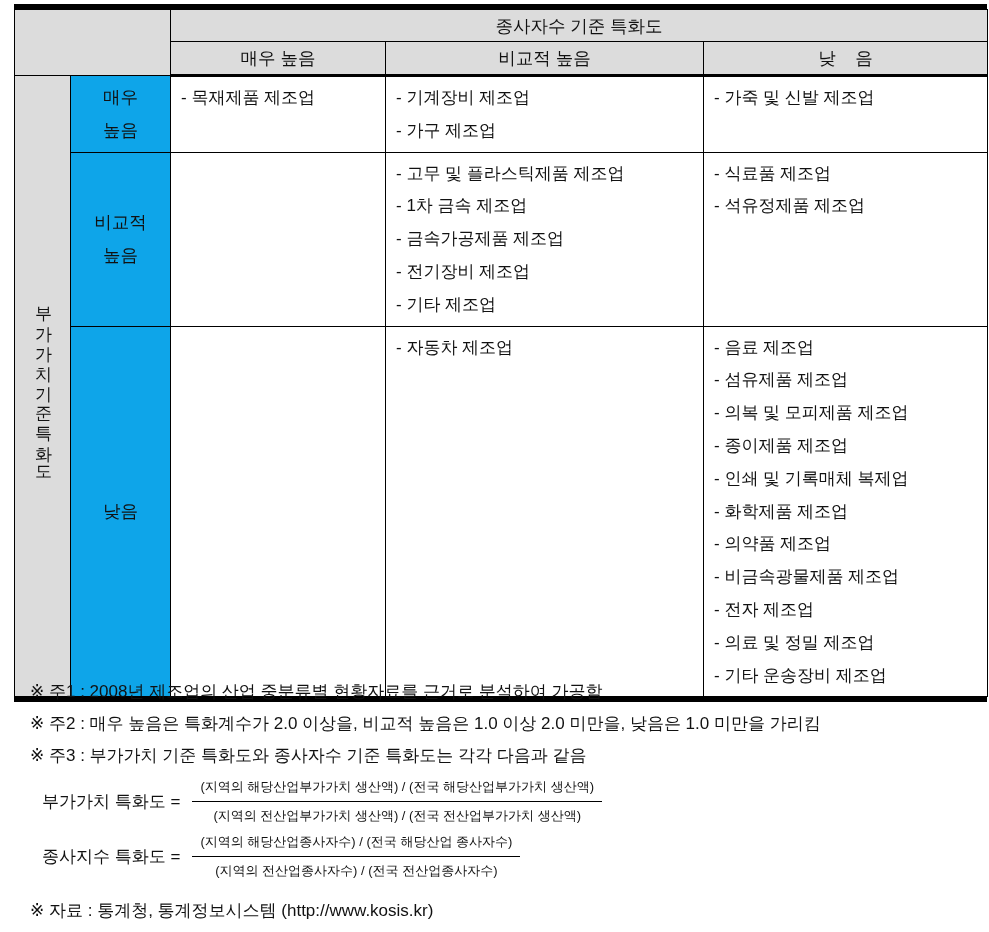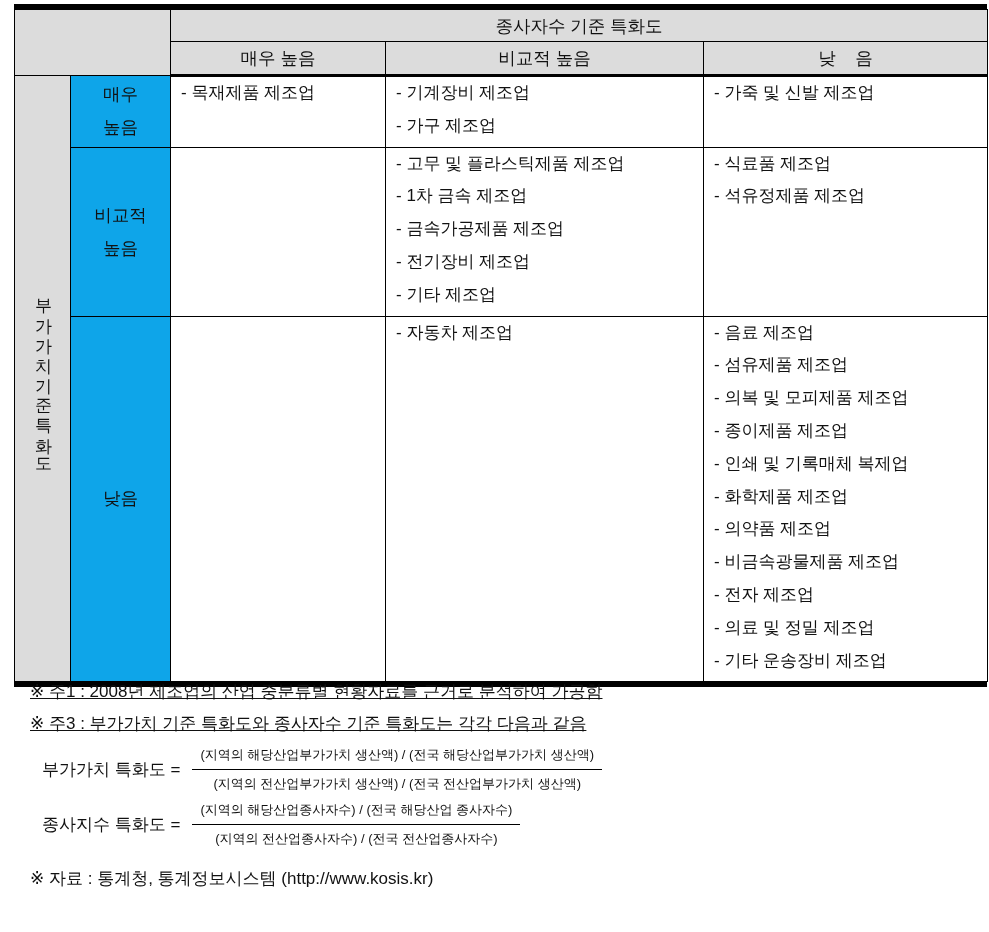--- a/index.html
+++ b/index.html
@@ -39,26 +39,26 @@
   .vertical-label {
     display: inline-block;
     writing-mode: vertical-lr; text-orientation: upright;
     font-size: 17px; line-height: 56px; letter-spacing: 3px;
   }
   td.row-label {
     background: #0ea5e9; text-align: center; vertical-align: middle;
     white-space: pre-line; line-height: 33px; font-size: 17.5px;
   }
   td.cell { vertical-align: top; background: #ffffff; }
-  .cell-items { padding: 0 4px 4px 10px; }
+  .cell-items { padding: 5px 4px 4px 10px; }
   .cell-items div { line-height: 32.8px; white-space: nowrap; }
 
   
   .notes { margin: 14px 0 0 30px; }
-  .note-line { line-height: 32px; font-size: 17px; white-space: nowrap; text-decoration: underline; }
+  .note-line { line-height: 32px; font-size: 17px; white-space: nowrap; }
 
   .formula { display: flex; align-items: center; margin: 4px 0 0 42px; }
   .formula + .formula { }
   .formula-label { font-size: 17px; margin-right: 12px; white-space: nowrap; }
   .fraction { display: inline-block; text-align: center; font-size: 13px; }
   .fraction .num {
     padding: 0 8px 3px; border-bottom: 1.5px solid #000;
     line-height: 22px; white-space: nowrap;
   }
   .fraction .den { padding: 3px 8px 0; line-height: 22px; white-space: nowrap; }
@@ -160,20 +160,21 @@
               </div>
         </td>
       </tr>
     </tbody>
       </table>
   </div>
 
   <div style="position:absolute; left:0; top:662px; width:989px;">
     <div class="notes">
       <div class="note-line">※ 주1 : 2008년 제조업의 산업 중분류별 현황자료를 근거로 분석하여 가공함</div>
+      <div class="note-line">※ 주2 : 매우 높음은 특화계수가 2.0 이상을, 비교적 높음은 1.0 이상 2.0 미만을, 낮음은 1.0 미만을 가리킴</div>
       <div class="note-line">※ 주3 : 부가가치 기준 특화도와 종사자수 기준 특화도는 각각 다음과 같음</div>
     </div>
 
     <div class="formula">
       <span class="formula-label">부가가치 특화도 =</span>
       <span class="fraction">
         <span class="num" style="display:block">(지역의 해당산업부가가치 생산액) / (전국 해당산업부가가치 생산액)</span>
         <span class="den" style="display:block">(지역의 전산업부가가치 생산액) / (전국 전산업부가가치 생산액)</span>
       </span>
     </div>

